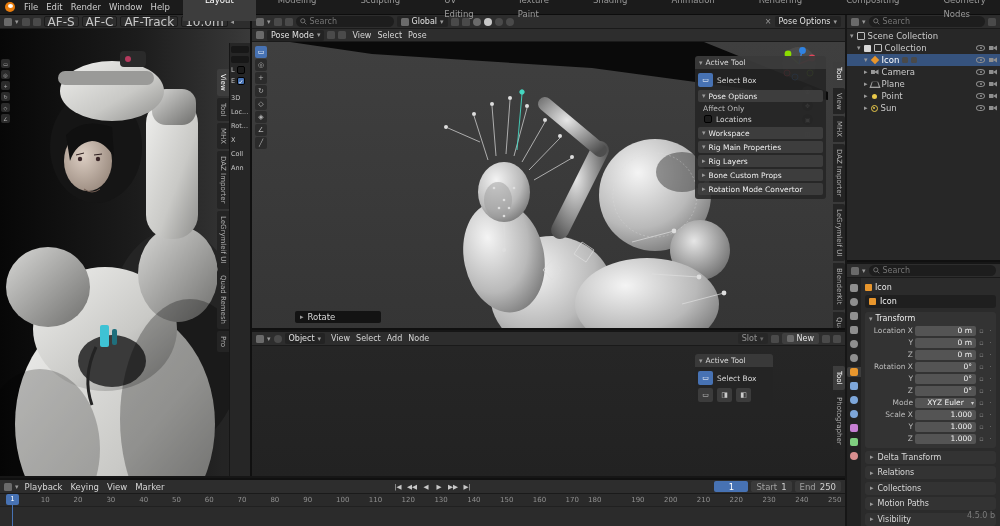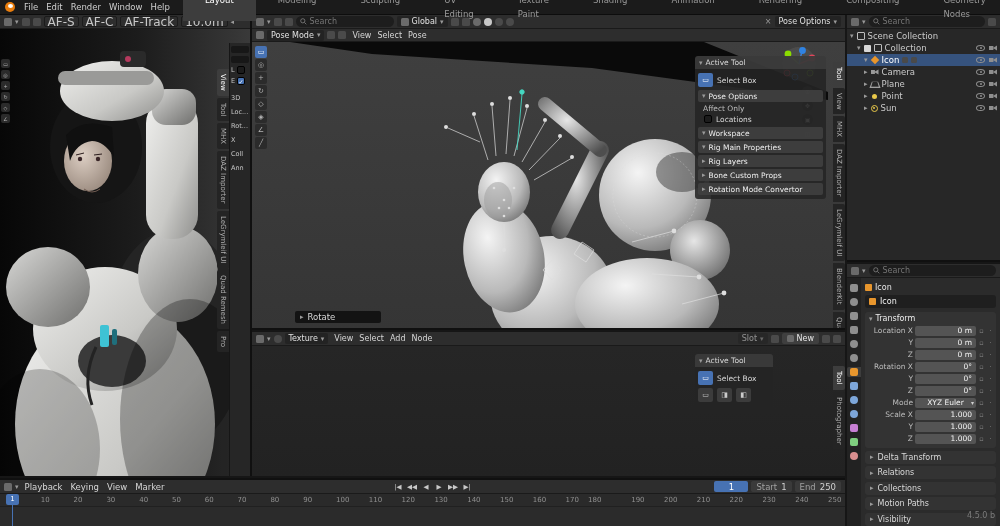--- a/index.html
+++ b/index.html
@@ -518,21 +518,21 @@
         </div>
       </div>
     </div>
 
     <div class="node-ed">
       <div class="area-header">
         <span class="mini-ico"></span>
         <span class="caret">▾</span>
         <span class="mini-ico dim" style="border-radius:50%"></span>
         <span class="hdr-field">
-          <span>Texture</span>
+          <span>Object</span>
           <span class="caret">▾</span>
         </span>
         <span style="display:flex">
 
         <span class="hdr-menu">View</span>
             <span class="hdr-menu">Select</span>
             <span class="hdr-menu">Add</span>
             <span class="hdr-menu">Node</span>
           </span>
         <span style="flex:1"></span>

